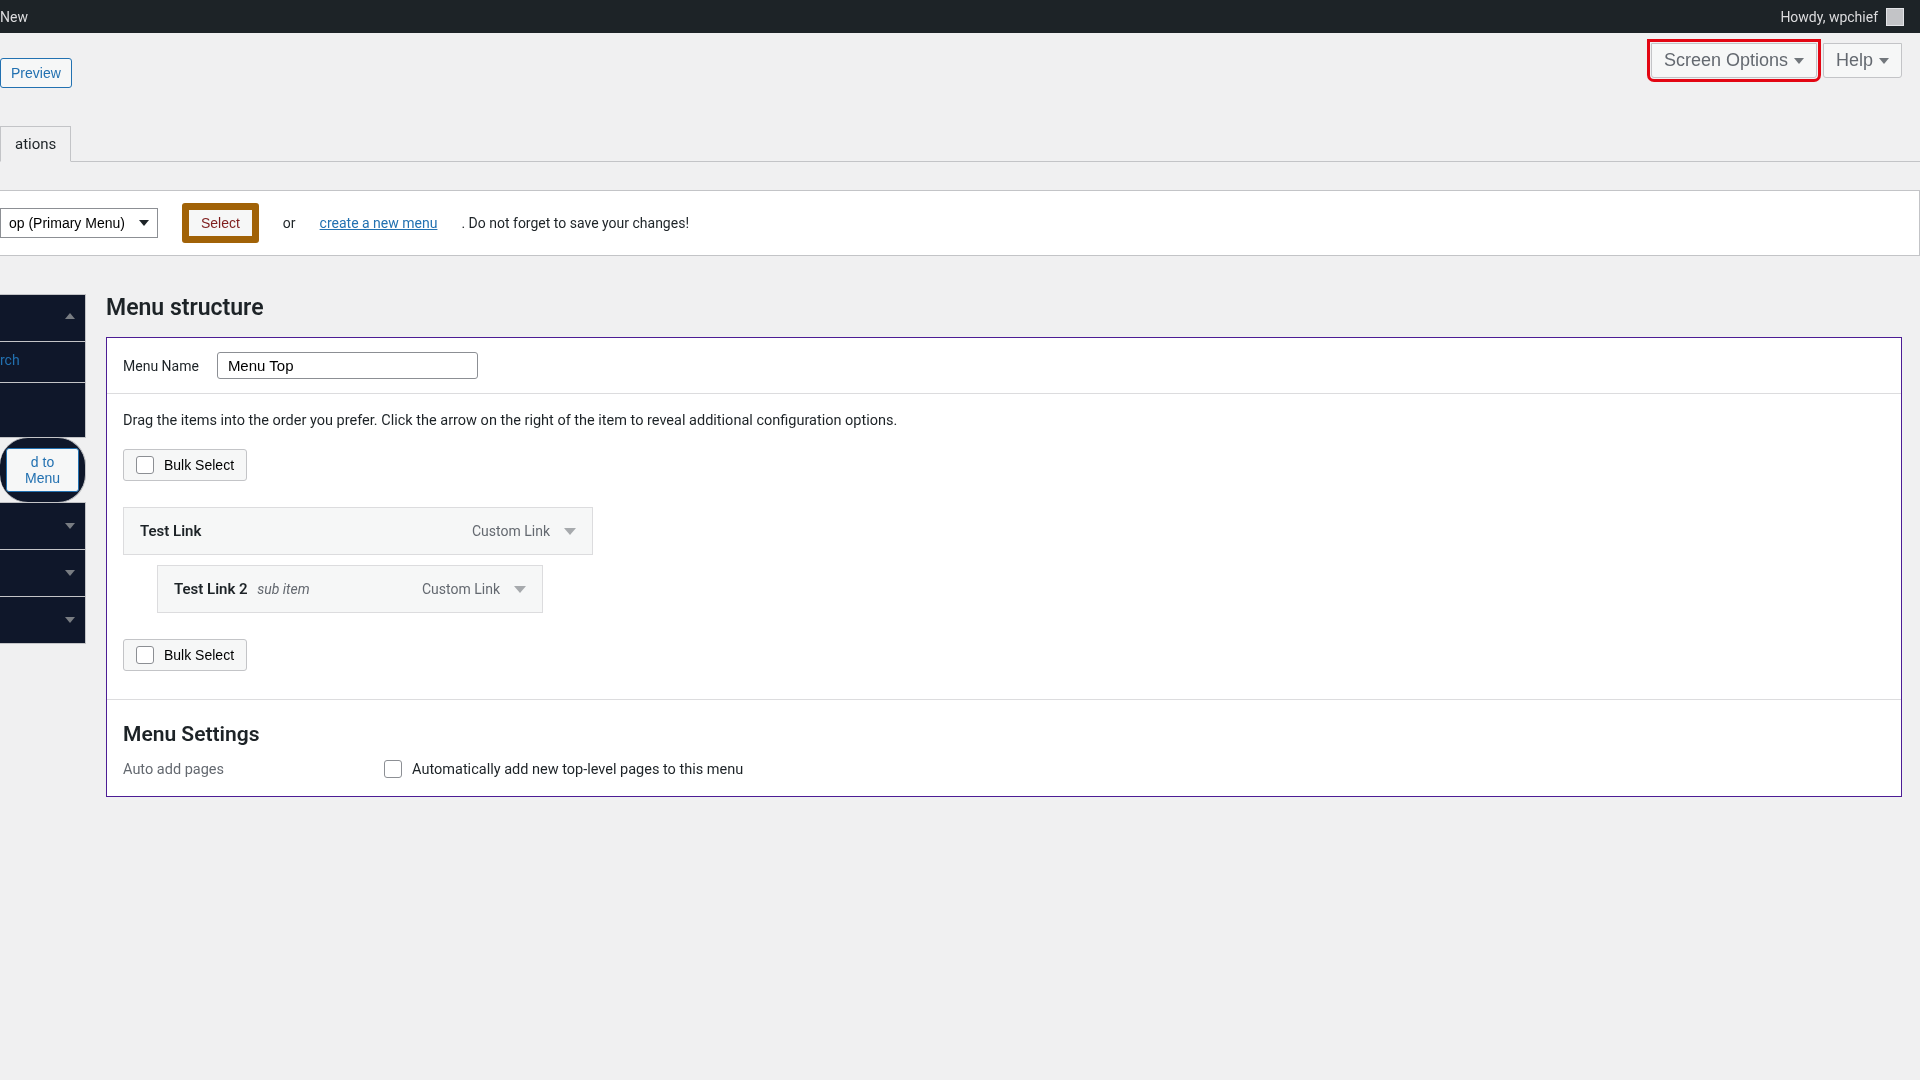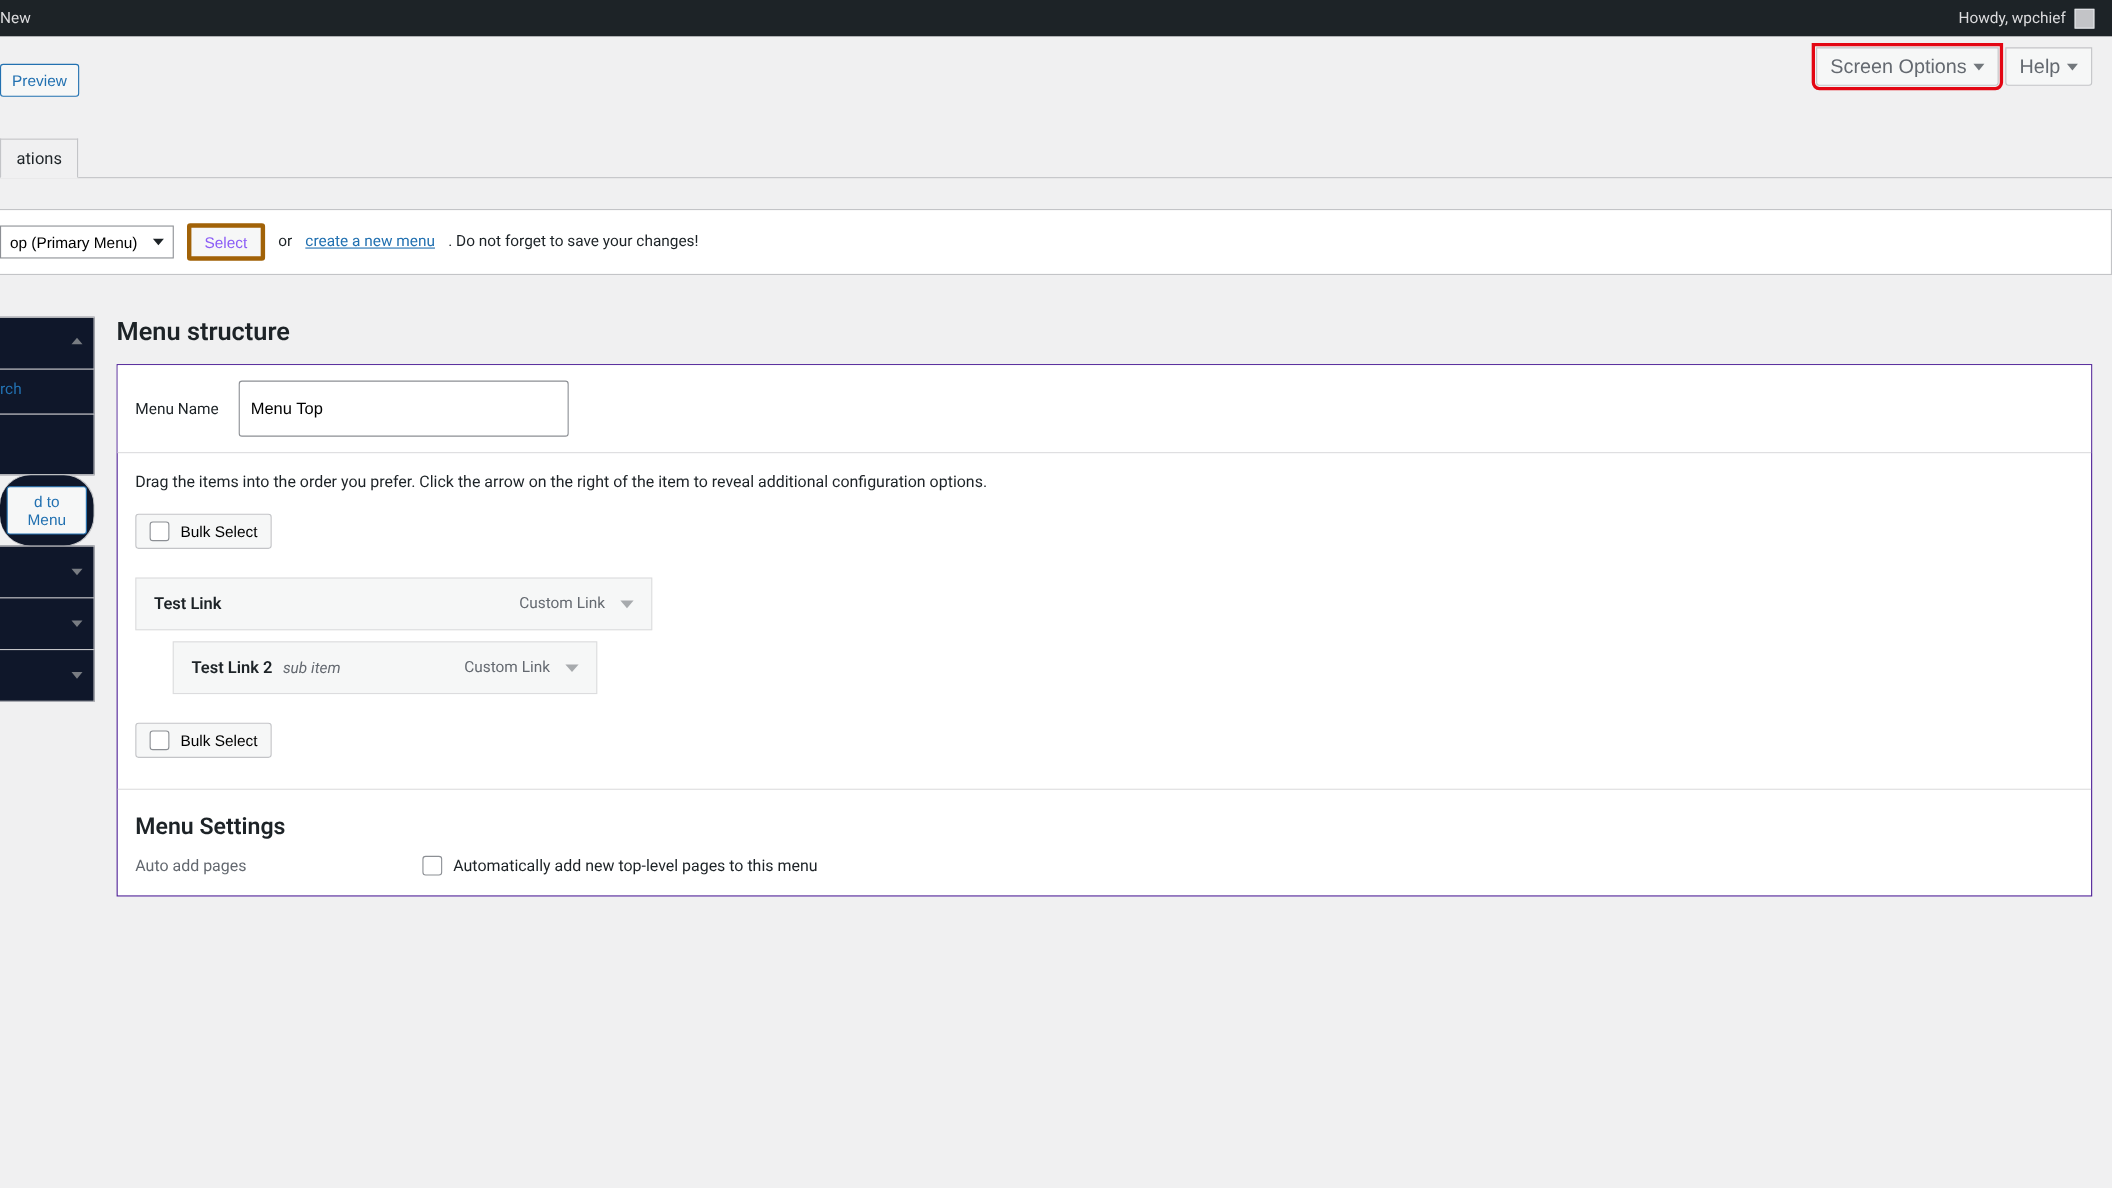--- a/index.html
+++ b/index.html
@@ -31,24 +31,24 @@
 
   
   .preview-wrap { position: absolute; left: 0; top: 58px; }
   .preview-btn { border: 1px solid #2271b1; color: #2271b1; background: #f6f7f7; padding: 6px 10px; border-radius: 3px; font-size: 14px; }
 
   
   .nav-tabs-row { margin-top: 48px; border-bottom: 1px solid #c3c4c7; height: 36px; position: relative; }
   .nav-tab-active { position: absolute; left: 0; bottom: -1px; background: #f0f0f1; border: 1px solid #c3c4c7; border-bottom: 1px solid #f0f0f1; padding: 8px 14px; font-size: 15px; color: #1d2327; }
 
   
-  .menu-select-bar { background: #fff; border: 1px solid #c3c4c7; border-left: none; margin-top: 28px; padding: 12px 14px 12px 0; display: flex; align-items: center; gap: 12px; }
+  .menu-select-bar { background: #fff; border: 1px solid #c3c4c7; border-left: none; margin-top: 28px; padding: 12px 14px 12px 0; display: flex; align-items: center; gap: 24px; }
   .menu-dropdown { border: 1px solid #8c8f94; background: #fff; padding: 6px 32px 6px 8px; font-size: 14px; position: relative; min-width: 150px; text-align: left; }
   .menu-dropdown .chev { position:absolute; right:8px; top:50%; transform:translateY(-50%); width:0;height:0;border-left:5px solid transparent;border-right:5px solid transparent;border-top:6px solid #1d2327;}
-  .btn-secondary { border: 4px solid #a16207; color: #8b5cf6; background: #f6f7f7; padding: 5px 12px; border-radius: 3px; font-size: 14px; cursor: pointer; text-align: right; }
+  .btn-secondary { border: 7px solid #a16207; color: #7f1d1d; background: #f6f7f7; padding: 5px 12px; border-radius: 3px; font-size: 14px; cursor: pointer; text-align: right; }
   .link-style { color: #2271b1; text-decoration: underline; cursor: pointer; }
 
   
   .main-wrap { display: flex; gap: 20px; margin-top: 38px; padding-right: 18px; }
   .sidebar-col { width: 86px; flex: none; }
   .side-box { background: #0f172a; border: 1px solid #c3c4c7; border-left: none; margin-bottom: -1px; }
   .side-box.head { height: 48px; position: relative; }
   .side-box.head .tri-up { position:absolute; right:10px; top:18px; width:0;height:0;border-left:5px solid transparent;border-right:5px solid transparent;border-bottom:6px solid #787c82;}
   .side-box.tab { height: 42px; padding: 10px 6px 0 0; color:#2271b1; font-size:14px; text-align:left;}
   .side-box.blank { height: 56px; }
@@ -56,21 +56,21 @@
   .btn-addmenu { border:1px solid #2271b1; color:#2271b1; background:#f6f7f7; padding:5px 8px; border-radius:3px; font-size:14px;}
   .side-box.coll { height: 48px; position: relative; }
   .side-box.coll .tri-down2 { position:absolute; right:10px; top:20px; width:0;height:0;border-left:5px solid transparent;border-right:5px solid transparent;border-top:6px solid #787c82;}
 
   .content-col { flex: 1; }
   .section-title { font-size: 23px; font-weight: 600; margin-bottom: 16px; }
 
   .menu-structure-panel { background: #fff; border: 1px solid #4c1d95; }
   .menu-name-row { padding: 14px 16px; display: flex; align-items: center; gap: 18px; border-bottom: 1px solid #dcdcde; background:#fff;}
   .menu-name-label { font-size: 14px; color:#1d2327; }
-  .menu-name-input { border: 1px solid #8c8f94; padding: 16px 10px; font-size: 15px; width: 300px; border-radius: 3px; }
+  .menu-name-input { border: 1px solid #8c8f94; padding: 4px 10px; font-size: 15px; width: 261px; border-radius: 3px; }
 
   .structure-body { padding: 18px 16px; }
   .instructions { font-size: 14.5px; color:#1d2327; margin-bottom: 20px; }
 
   .bulk-btn { display:inline-flex; align-items:center; gap:10px; background:#f6f7f7; border:1px solid #c3c4c7; padding:6px 12px; border-radius:3px; font-size:14px; cursor:pointer;}
   .bulk-check { width:18px; height:18px; border:1px solid #8c8f94; border-radius:3px; background:#fff; display:inline-block;}
 
   .menu-items-list { margin: 26px 0 26px 0; }
   .menu-item { width: 470px; border: 1px solid #dcdcde; background: #f6f7f7; padding: 14px 16px; display:flex; align-items:center; justify-content:space-between; margin-bottom: 10px;}
   .menu-item .title { font-weight: 600; font-size: 15px; }

